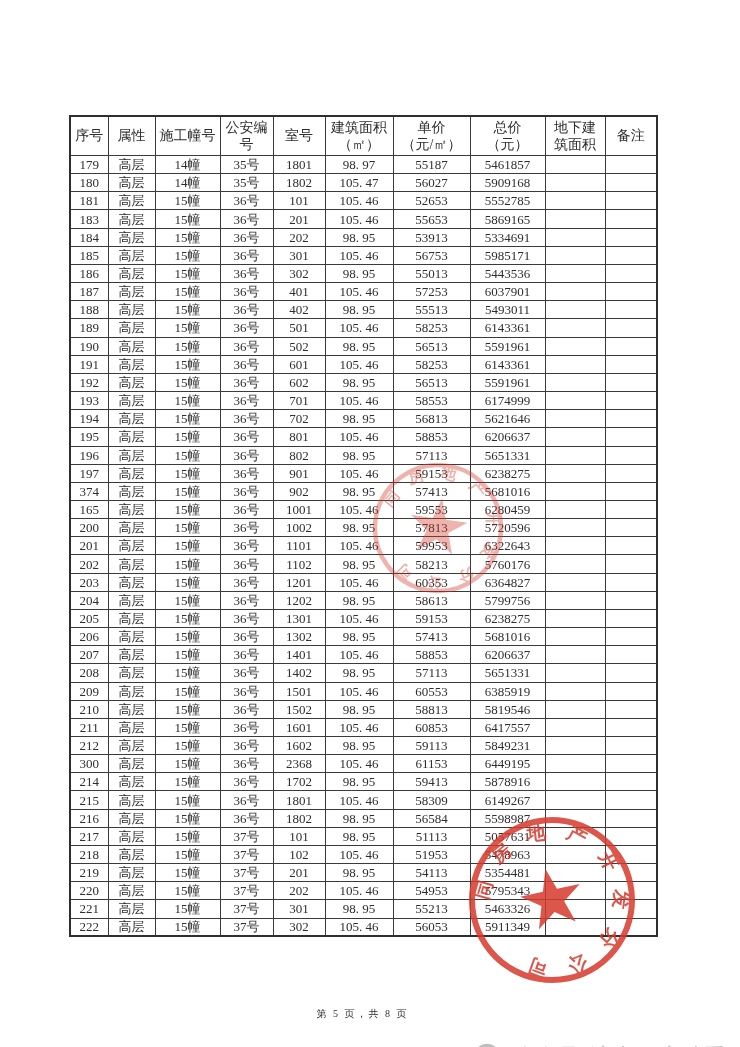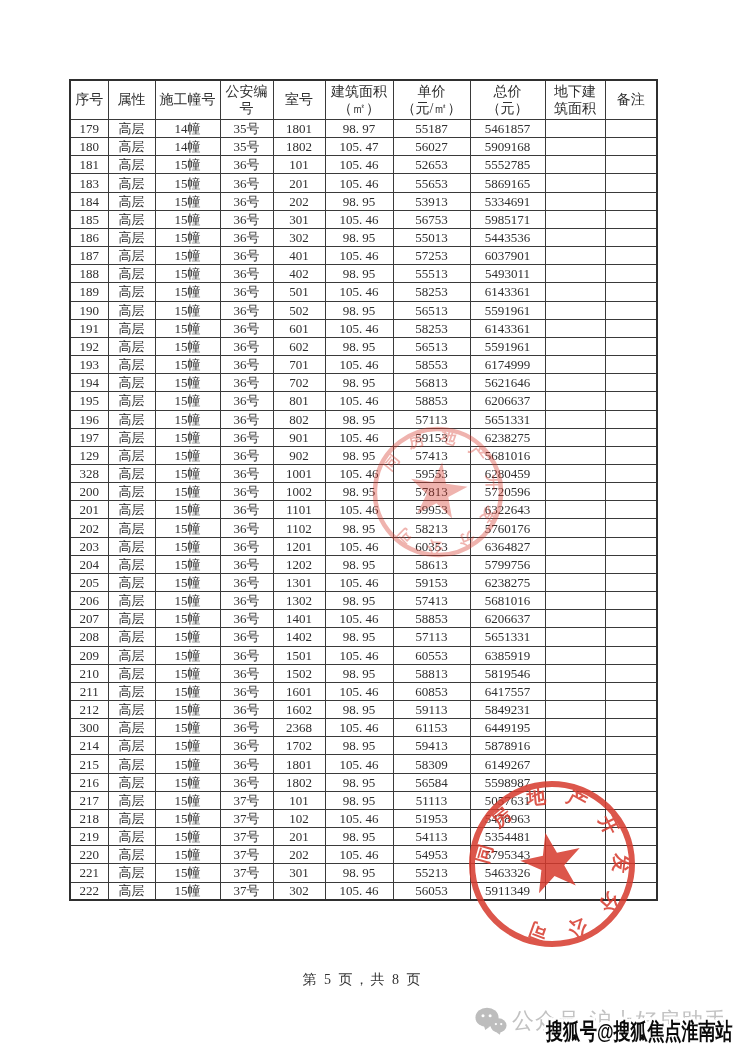--- a/index.html
+++ b/index.html
@@ -2,21 +2,21 @@
 <html><head>
 <meta charset="utf-8">
 <style>
   html,body{margin:0;padding:0;}
   body{
     width:740px;height:1047px;position:relative;overflow:hidden;
     background:#ffffff;
     font-family:"Liberation Serif","DejaVu Serif",serif;
     color:#2e2e2e;
   }
-  .page{position:absolute;inset:0;}
+  .page{position:absolute;inset:0;margin-top:36px;}
 
   
   .price-table{
     position:absolute;left:69px;top:79px;width:587px;
     border-collapse:collapse;table-layout:fixed;
     font-size:13px;color:#2e2e2e;
   }
   .price-table th,.price-table td{
     border:1px solid #3a3a3a;
     text-align:center;vertical-align:middle;
@@ -31,21 +31,21 @@
   .price-table tbody td{line-height:1;}
 
   col.c-seq{width:38px;} col.c-attr{width:47px;} col.c-bld{width:65px;}
   col.c-police{width:53px;} col.c-room{width:52px;} col.c-area{width:68px;}
   col.c-unit{width:77px;} col.c-total{width:75px;} col.c-ug{width:60px;}
   col.c-note{width:52px;}
 
   
   .page-footer{
     position:absolute;left:69px;top:971px;width:587px;
-    text-align:center;font-size:14px;letter-spacing:2px;color:#333;
+    text-align:center;font-size:10px;letter-spacing:2px;color:#333;
   }
 
   
   .stamp{position:absolute;pointer-events:none;}
   .stamp-faint{left:368px;top:422px;width:140px;height:140px;opacity:0.38;transform:rotate(8deg);}
   .stamp-clear{left:464px;top:776px;width:176px;height:176px;opacity:0.85;transform:rotate(-12deg);}
   .stamp svg{width:100%;height:100%;display:block;}
   .stamp text{
     font-family:"Liberation Serif","DejaVu Serif",serif;
     font-weight:bold;
@@ -319,33 +319,33 @@
           <td>15幢</td>
           <td>36号</td>
           <td>901</td>
           <td>105. 46</td>
           <td>59153</td>
           <td>6238275</td>
           <td></td>
           <td></td>
         </tr>
         <tr>
-          <td>129</td>
+          <td>374</td>
           <td>高层</td>
           <td>15幢</td>
           <td>36号</td>
           <td>902</td>
           <td>98. 95</td>
           <td>57413</td>
           <td>5681016</td>
           <td></td>
           <td></td>
         </tr>
         <tr>
-          <td>328</td>
+          <td>165</td>
           <td>高层</td>
           <td>15幢</td>
           <td>36号</td>
           <td>1001</td>
           <td>105. 46</td>
           <td>59553</td>
           <td>6280459</td>
           <td></td>
           <td></td>
         </tr>

